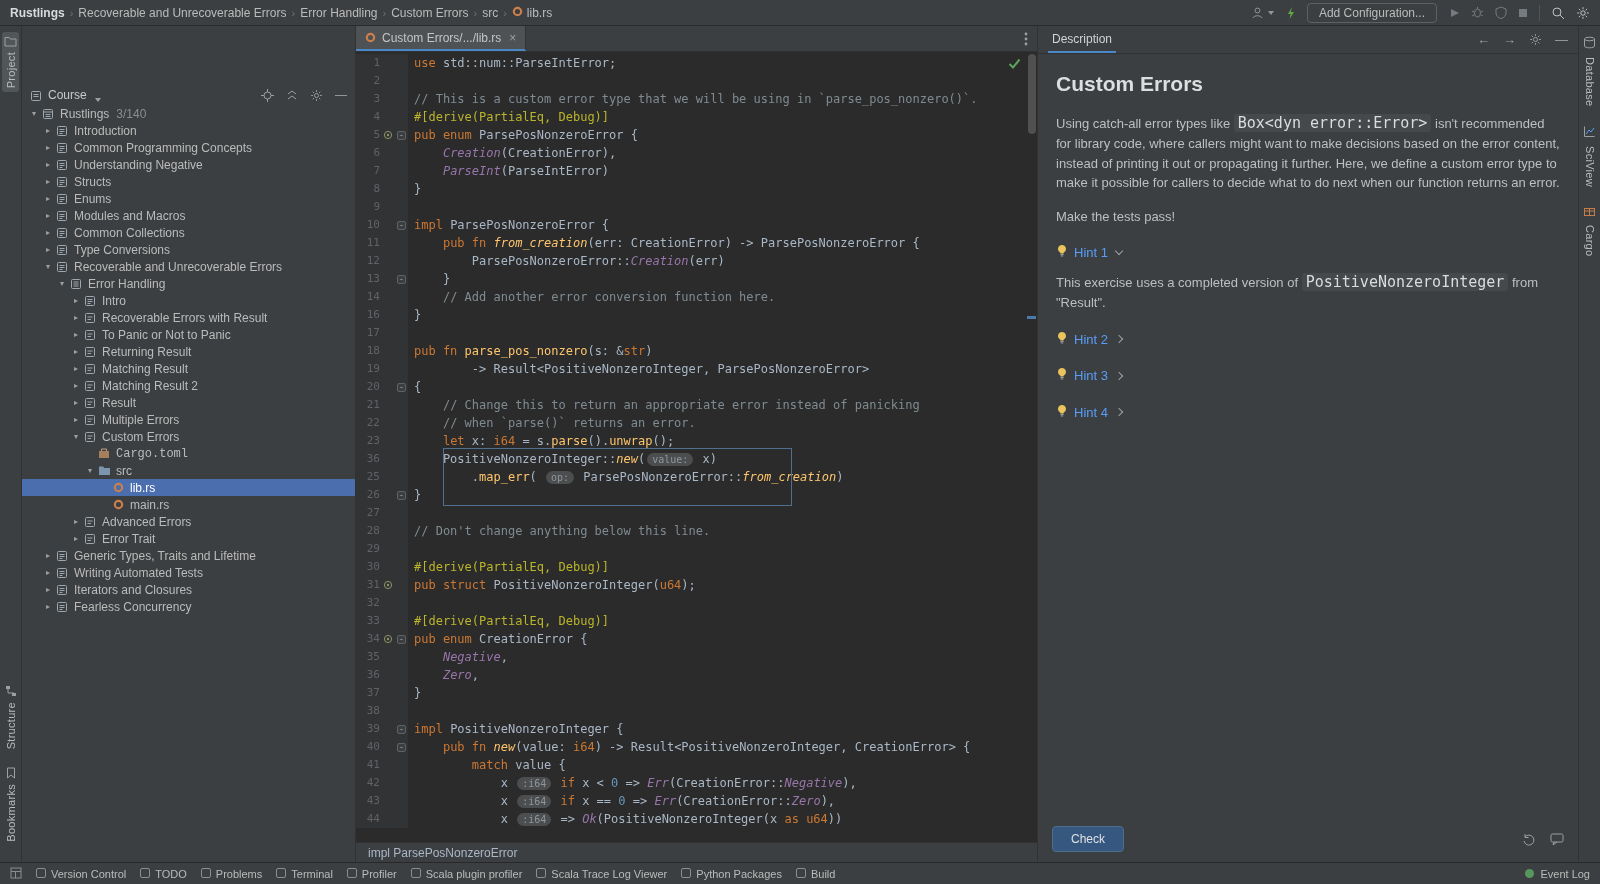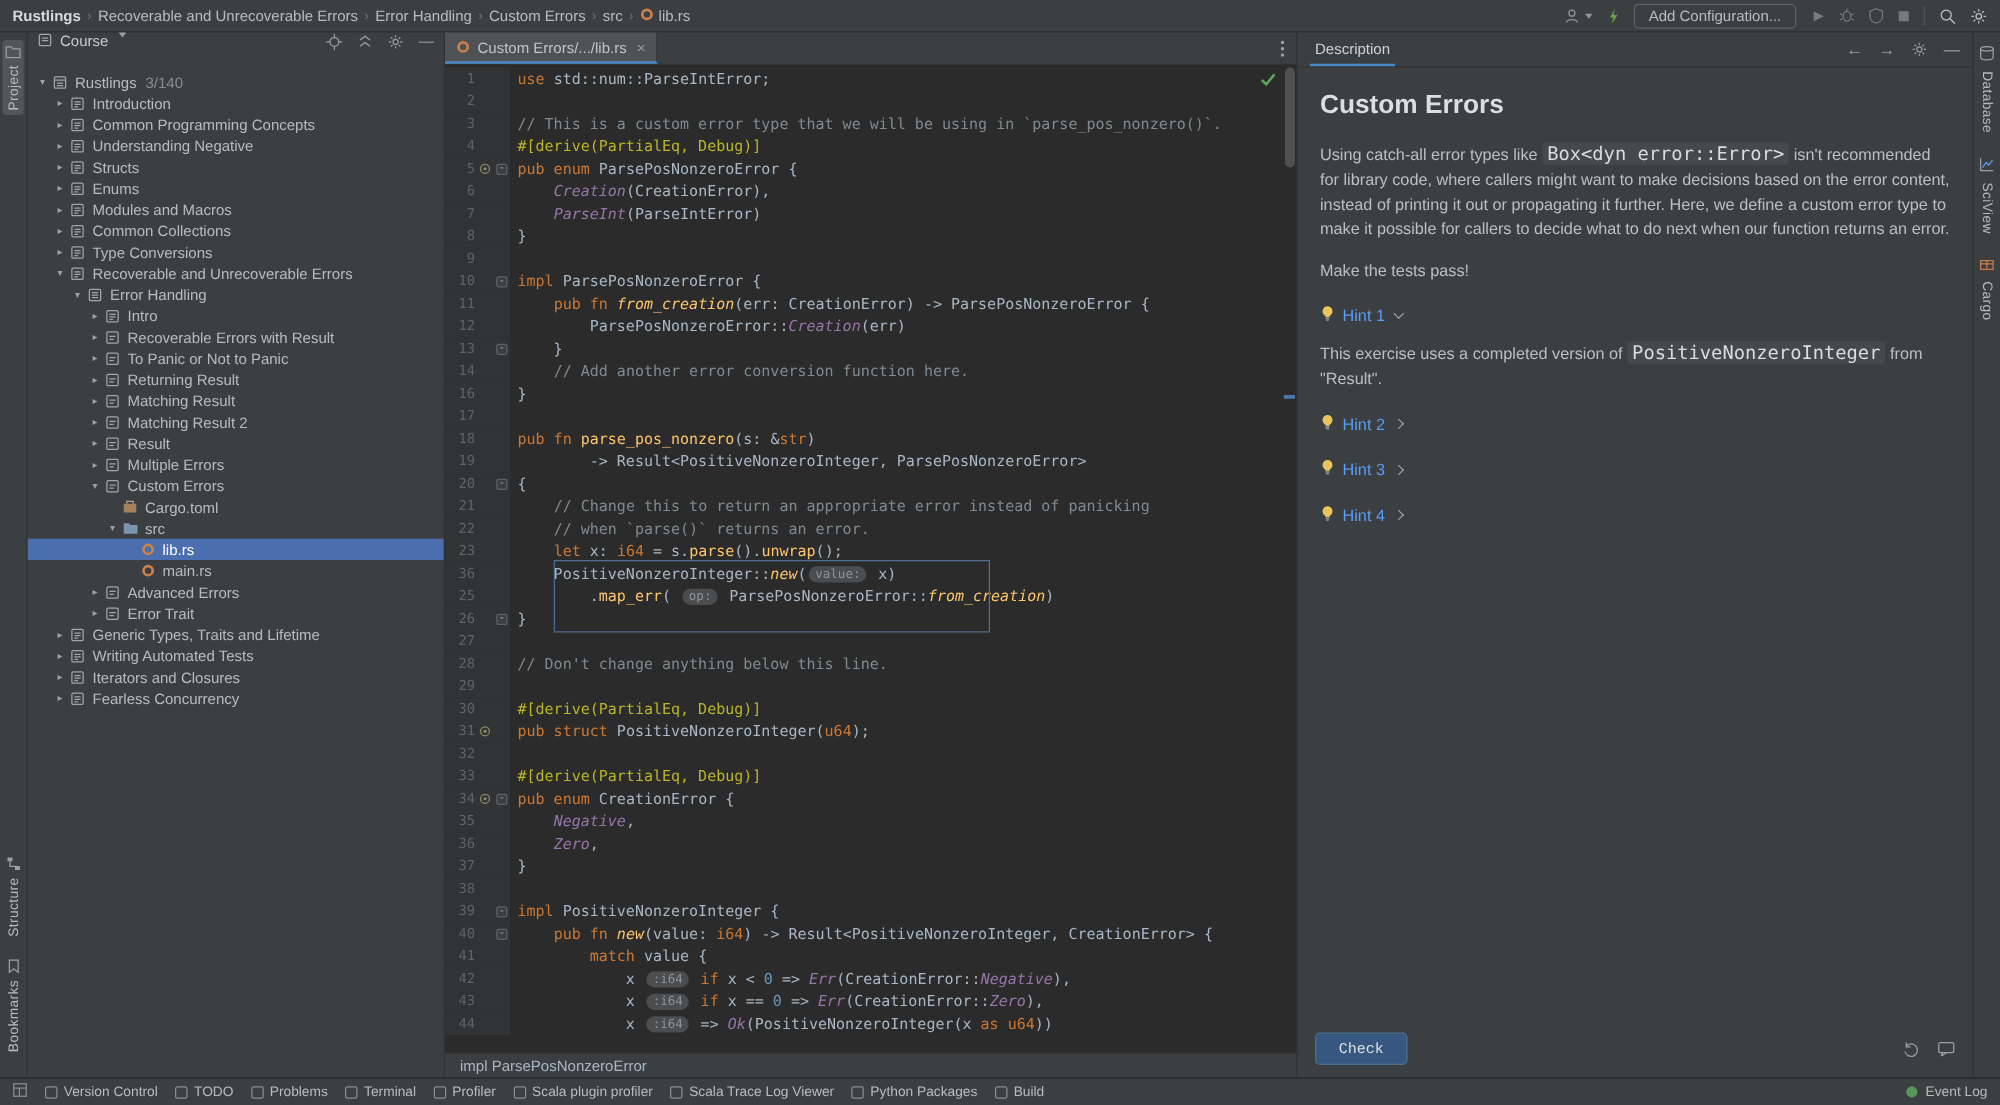--- a/index.html
+++ b/index.html
@@ -25,21 +25,21 @@
   .strip.left  { border-right:1px solid #323232; }
   .strip.right { border-left:1px solid #323232; }
   .strip-item { display:flex; flex-direction:column; align-items:center; gap:5px; padding:4px 2px; margin-bottom:10px; cursor:default; border-radius:3px; }
   .strip-item.active { background:#515658; }
   .vlabel { writing-mode:vertical-rl; transform:rotate(180deg); font-size:11px; color:#bbbbbb; letter-spacing:.3px; }
   .strip.right .vlabel { transform:none; }
   .strip-spacer { flex:1; }
 
   
   .project-panel { width:334px; flex:none; background:#3c3f41; border-right:1px solid #323232; display:flex; flex-direction:column; }
-  .panel-header { height:28px; flex:none; display:flex; align-items:flex-start; gap:6px; padding:0 8px; }
+  .panel-header { height:28px; flex:none; display:flex; align-items:flex-end; gap:6px; padding:0 8px;margin-top:48px; }
   .panel-header .title { color:#c8cacb; }
   .ph-actions { margin-left:auto; display:flex; align-items:center; gap:12px; color:#9da0a3; }
   .tree { flex:1; overflow:hidden; padding-top:3px; font-size:12px; }
   .tree-row { height:17px; display:flex; align-items:center; white-space:nowrap; cursor:default; }
   .tree-row.selected { background:#4b6eaf; color:#ffffff; }
   .tree-chev { width:12px; flex:none; text-align:center; font-size:8px; color:#9da0a3; }
   .tree-row.selected .tree-chev { color:#dfe6f2; }
   .tree-icon { width:16px; flex:none; display:inline-flex; justify-content:center; align-items:center; margin-right:4px; }
   .tree-meta { color:#8c8c8c; margin-left:7px; }
 
@@ -84,26 +84,26 @@
   .desc-content { flex:1; min-height:0; overflow:hidden; padding:10px 18px; color:#bdbfc1; font-size:13px; line-height:1.5; }
   .desc-title { font-size:21px; font-weight:bold; color:#dcdedf; margin:4px 0 12px; }
   .desc-p { margin-bottom:14px; }
   .code-chip { font-family:"DejaVu Sans Mono", monospace; font-size:15px; background:#45494b; border-radius:3px; padding:0 4px; color:#dadcdd; white-space:nowrap; }
   .hint-row { display:flex; align-items:center; gap:6px; margin-top:17px; cursor:pointer; }
   .hint-label { color:#589df6; }
   .hint-chev { width:6px; height:6px; border-right:1.5px solid #9da0a3; border-bottom:1.5px solid #9da0a3; transform:rotate(-45deg); display:inline-block; margin-left:2px; }
   .hint-chev.down { transform:rotate(45deg); margin-top:-4px; }
   .hint-body { margin-top:8px; }
   .desc-bottom { height:46px; flex:none; display:flex; align-items:center; padding:0 14px; }
-  .btn-check { background:#365880; border:1px solid #4c708c; border-radius:4px; color:#dfe1e3; padding:5px 18px; font-size:12px; font-family:Liberation Mono, monospace;text-align:right; }
+  .btn-check { background:#365880; border:1px solid #4c708c; border-radius:4px; color:#dfe1e3; padding:5px 18px; font-size:12px; font-family:Liberation Sans, sans-serif;text-align:right; }
   .desc-bottom-icons { margin-left:auto; display:flex; gap:14px; }
 
   
   .statusbar { height:22px; flex:none; background:#3c3f41; border-top:1px solid #282828; display:flex; align-items:center; gap:14px; padding:0 10px; font-size:11px; color:#bbbbbb; }
-  .sb-item { display:inline-flex; align-items:center; gap:5px; cursor:default; }
+  .sb-item { display:inline-flex; align-items:flex-start; gap:5px; cursor:default; }
   .micro { width:10px; height:10px; border:1px solid #8a8e91; border-radius:2px; display:inline-block; }
   .sb-right { margin-left:auto; display:inline-flex; align-items:center; gap:6px; }
   .green-dot { width:9px; height:9px; border-radius:50%; background:#57965c; display:inline-block; text-align:center; }
 </style>
 </head>
 <body>
 
 <div class="app">
 
   <div class="topbar">
@@ -430,21 +430,21 @@
           <div class="tree-row" style="padding-left: 48px;">
             <span class="tree-chev">▾</span>
             <span class="tree-icon">
               <svg width="12" height="12" viewBox="0 0 12 12">
                 <rect x="1.5" y="1.5" width="9" height="9" rx="1" fill="none" stroke="#9da7b0"></rect>
                 <path d="M3.5 5h5M3.5 7.5h3.5" stroke="#9da7b0" fill="none"></path>
               </svg>
             </span>
             <span class="tree-label">Custom Errors</span>
           </div>
-          <div class="tree-row" style="padding-left: 62px;">
+          <div class="tree-row" style="padding-left: 62px; font-family: Liberation Mono, monospace;">
             <span class="tree-chev"></span>
             <span class="tree-icon">
               <svg width="12" height="11" viewBox="0 0 12 11">
                 <rect x="1" y="3" width="10" height="7" fill="#a4815c"></rect>
                 <path d="M3.5 3V1h5v2" fill="none" stroke="#c0a080"></path>
               </svg>
             </span>
             <span class="tree-label">Cargo.toml</span>
           </div>
           <div class="tree-row" style="padding-left: 62px;">

